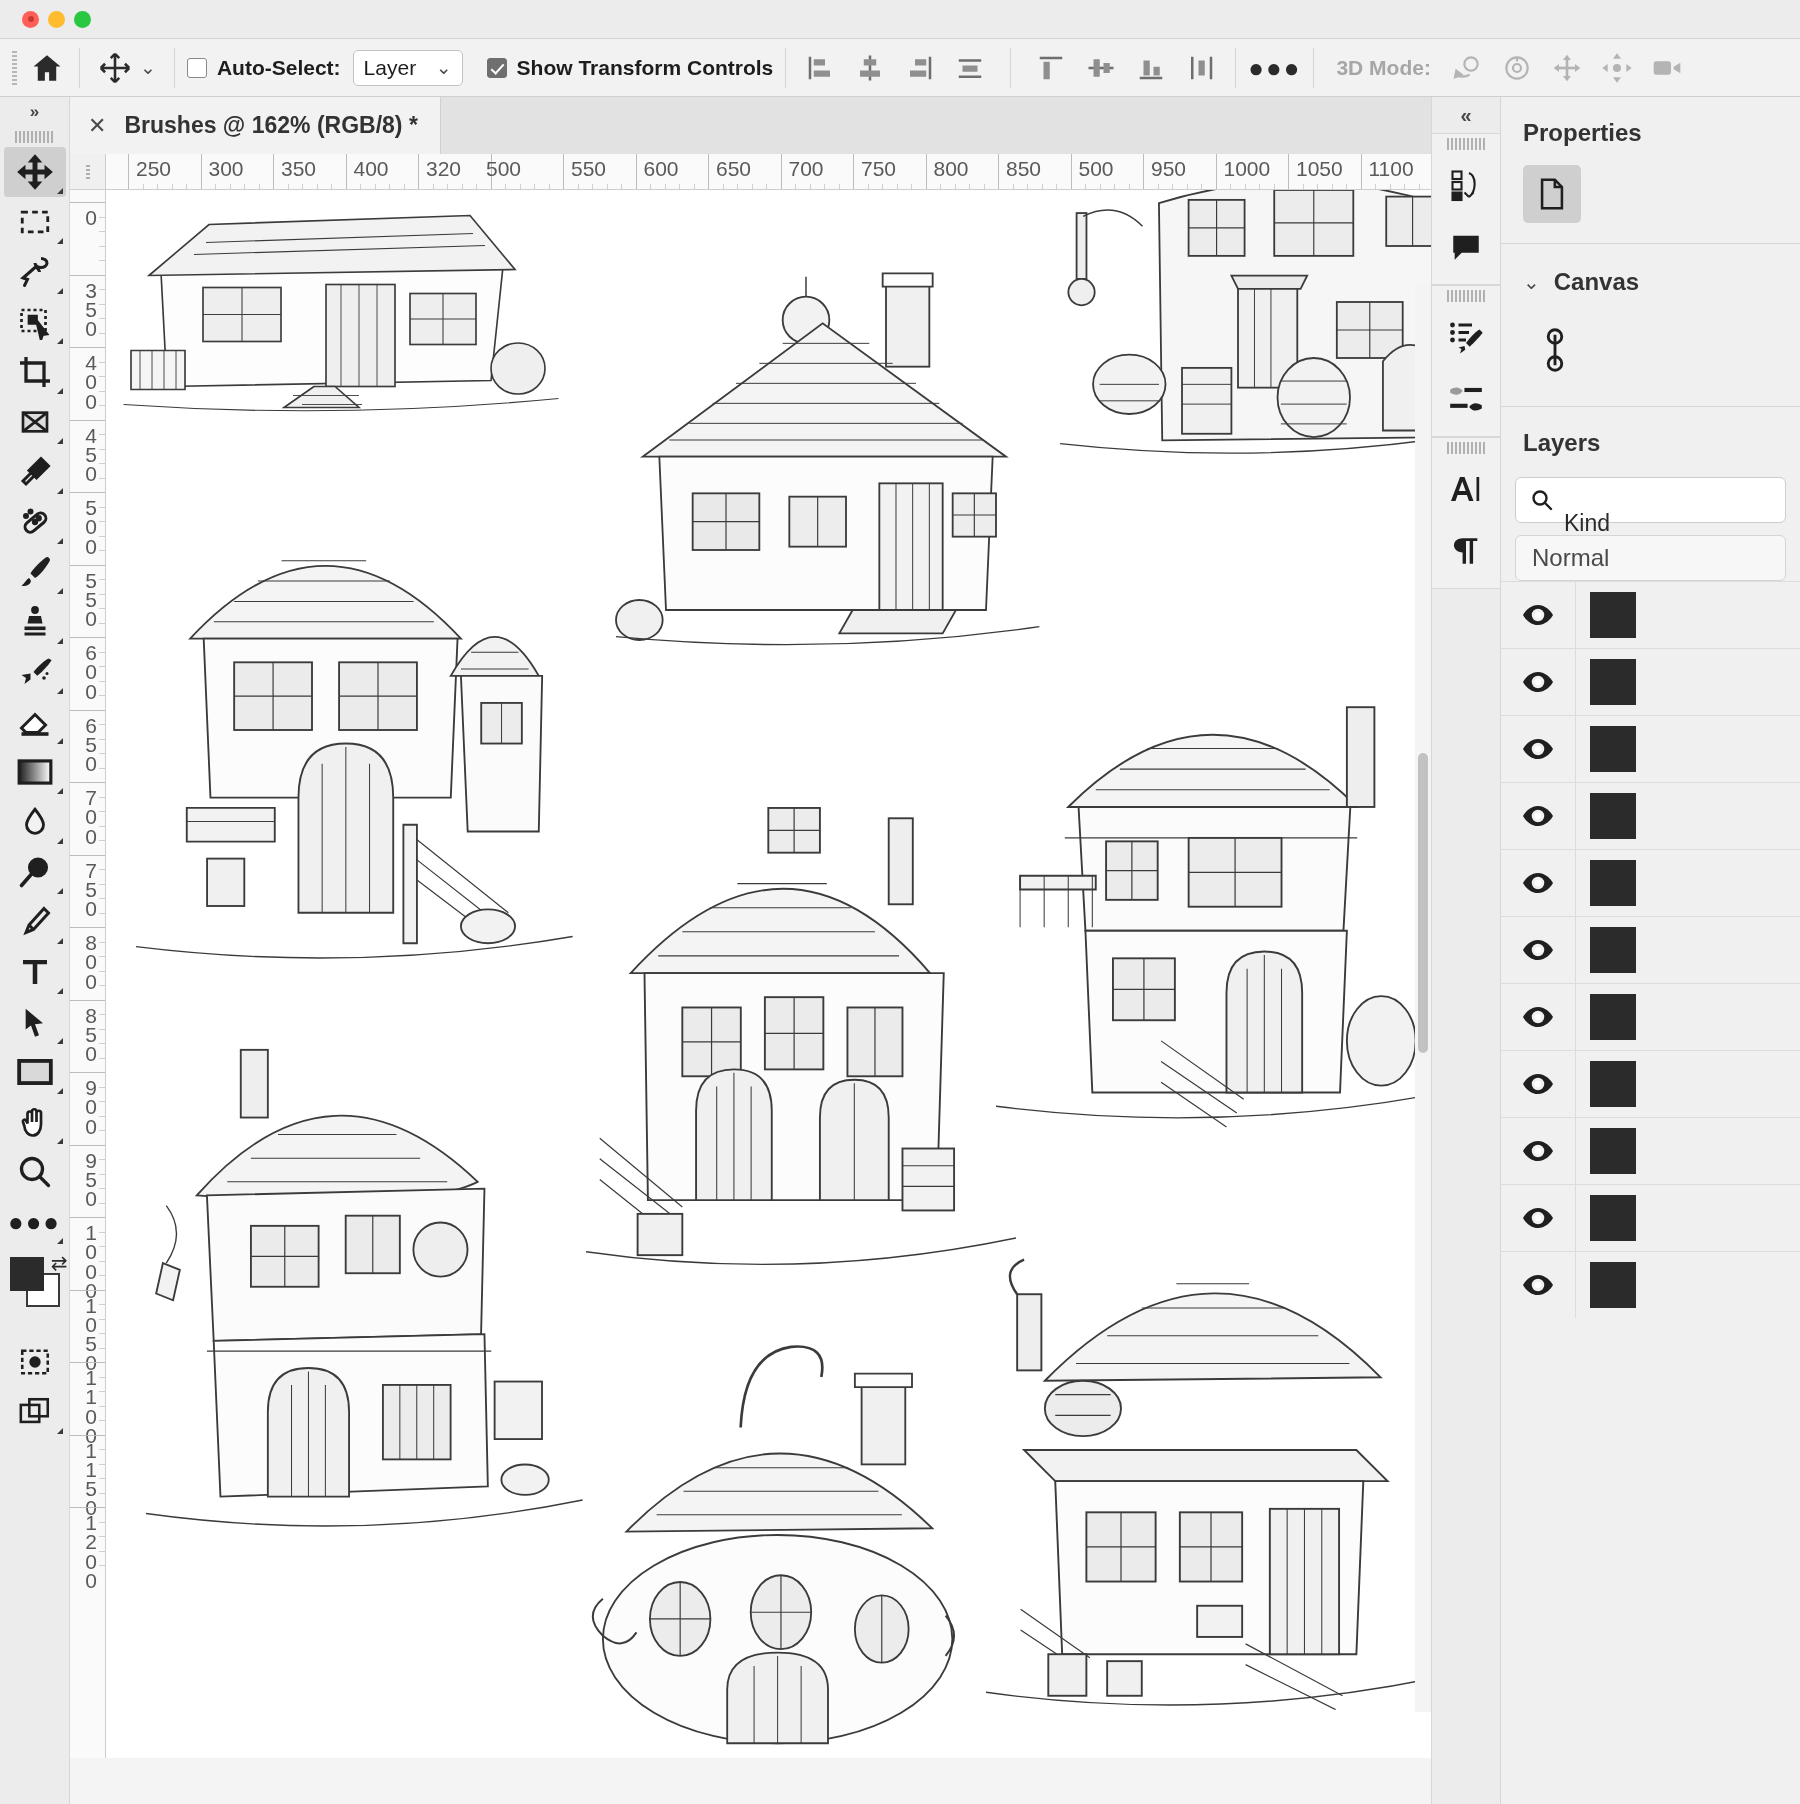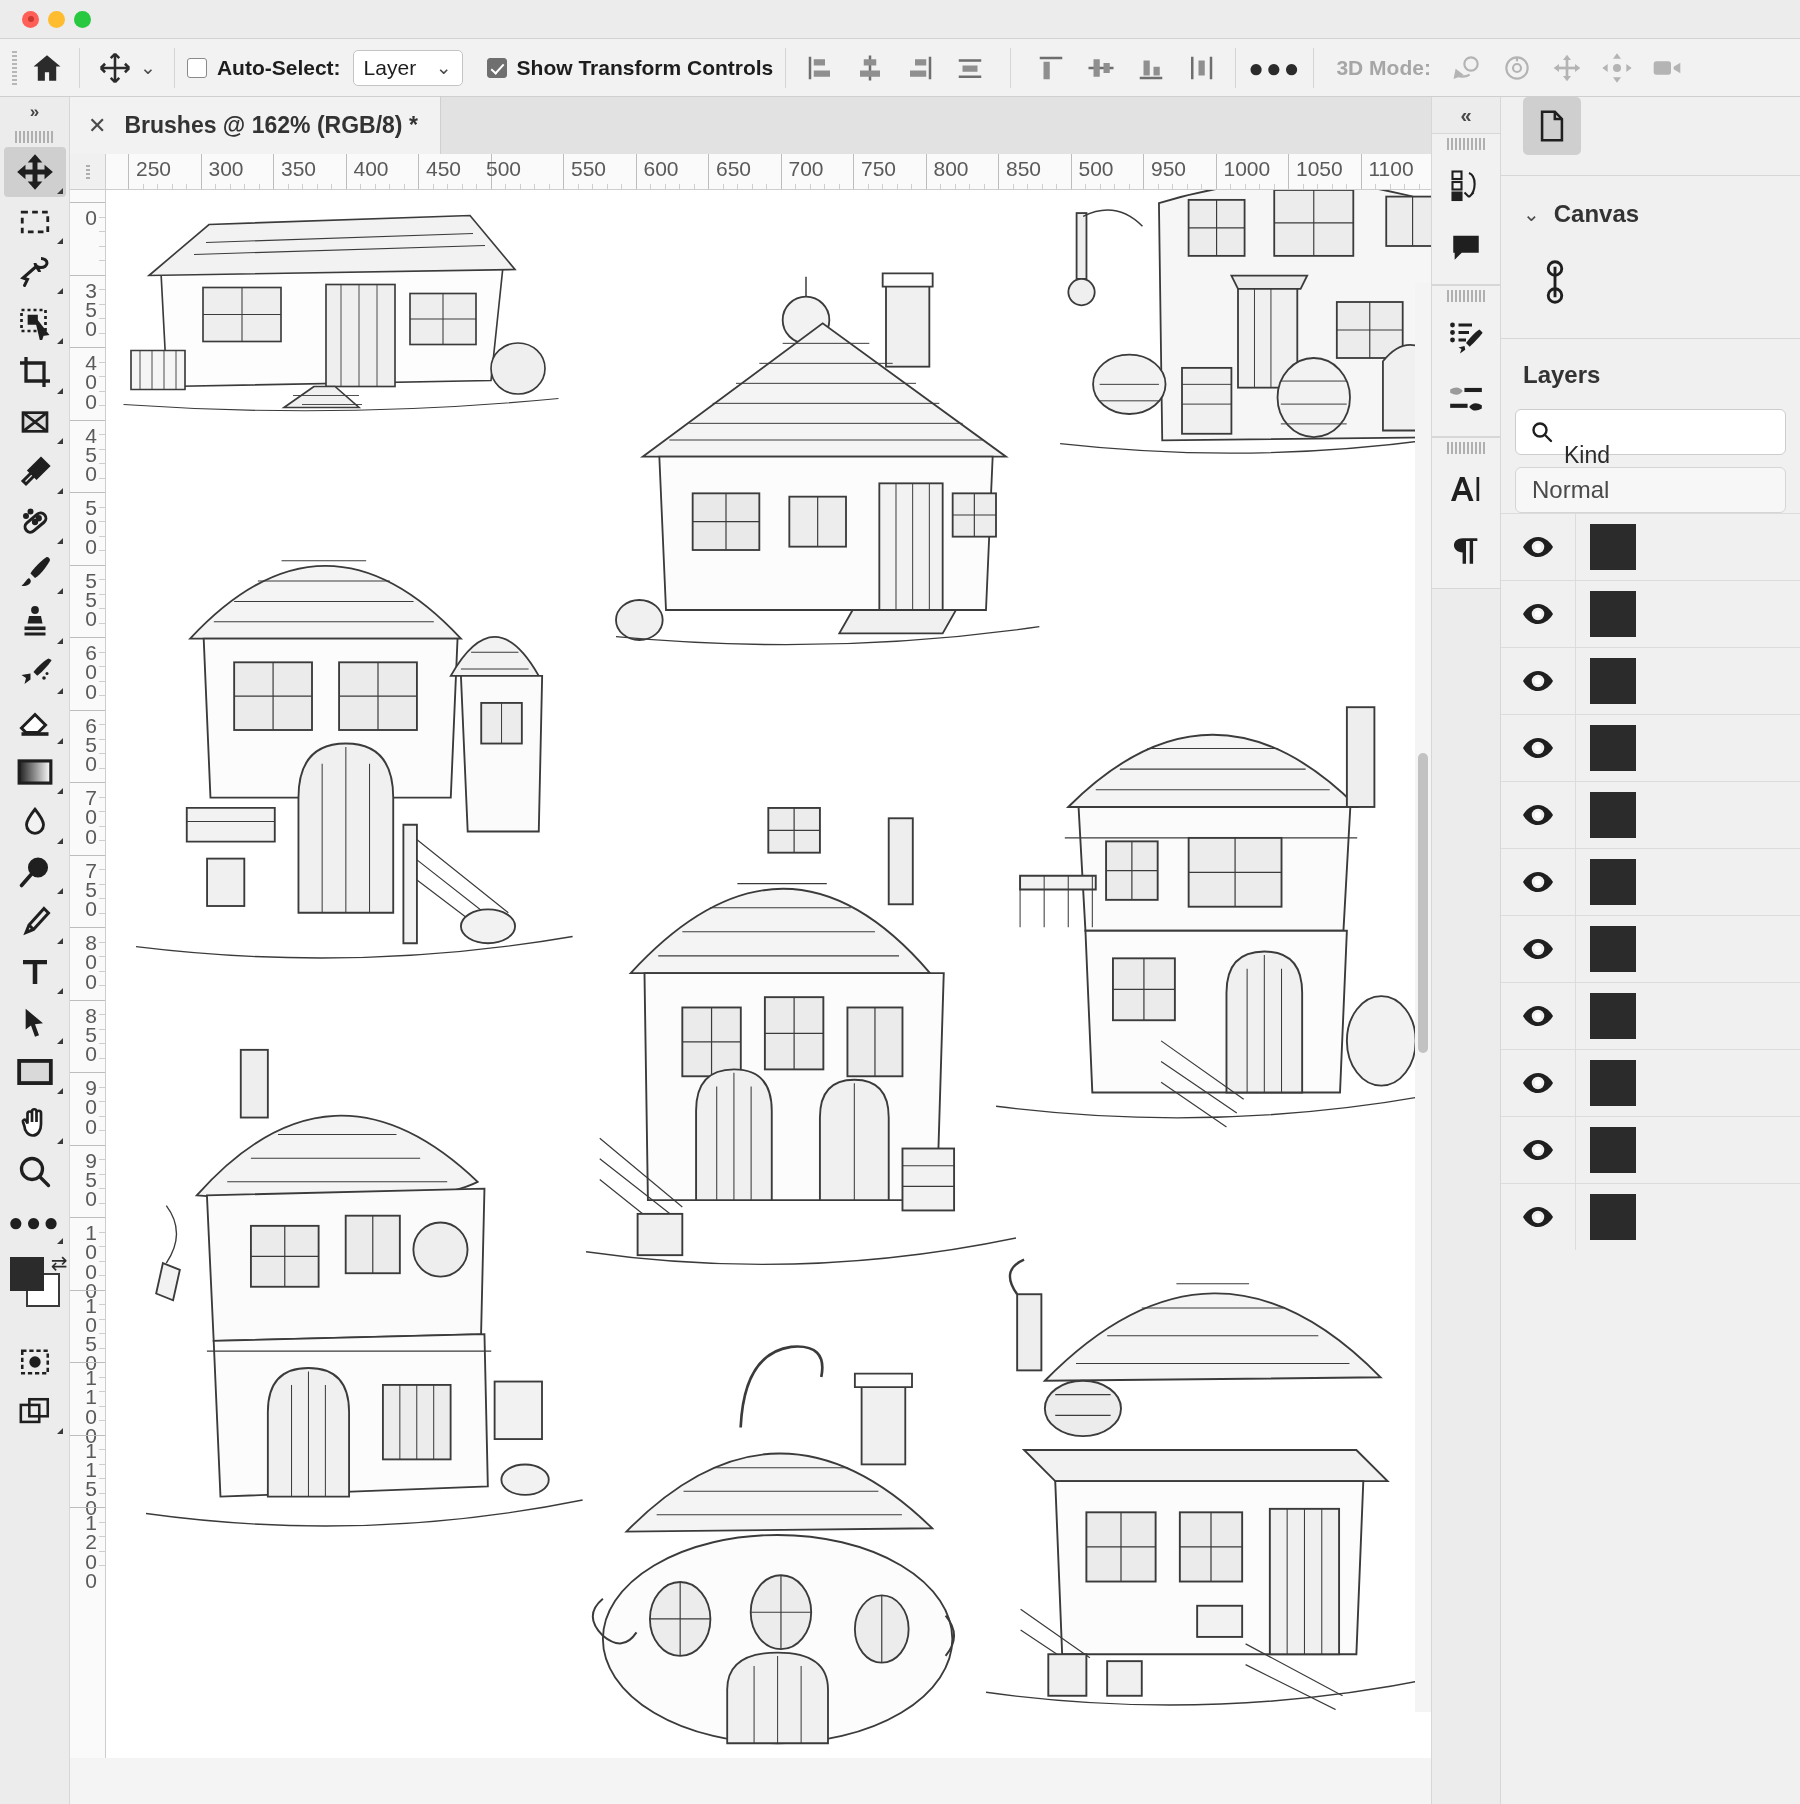--- a/index.html
+++ b/index.html
@@ -578,21 +578,21 @@
           <div class="hsub" style="left: 196px;"></div>
           <div class="hsub" style="left: 210.5px;"></div>
           <div class="hsub" style="left: 225px;"></div>
           <div class="htick" style="left: 239.5px;"></div>
           <div class="hnum" style="left: 247.5px;">400</div>
           <div class="hsub" style="left: 254px;"></div>
           <div class="hsub" style="left: 268.5px;"></div>
           <div class="hsub" style="left: 283px;"></div>
           <div class="hsub" style="left: 297.5px;"></div>
           <div class="htick" style="left: 312px;"></div>
-          <div class="hnum" style="left: 320px;">450</div>
+          <div class="hnum" style="left: 320px;">320</div>
           <div class="hsub" style="left: 326.5px;"></div>
           <div class="hsub" style="left: 341px;"></div>
           <div class="hsub" style="left: 355.5px;"></div>
           <div class="hsub" style="left: 370px;"></div>
           <div class="htick" style="left: 384.5px;"></div>
           <div class="hnum" style="left: 380px;">500</div>
           <div class="hsub" style="left: 399px;"></div>
           <div class="hsub" style="left: 413.5px;"></div>
           <div class="hsub" style="left: 428px;"></div>
           <div class="hsub" style="left: 442.5px;"></div>
@@ -1079,20 +1079,21 @@
       </div>
       <div class="ricon">
         <svg width="34" height="36" viewBox="0 0 24 24" fill="#1f1f1f">
             <path d="M20 3v2h-3v16h-2.4V5H12v16H9.6V13C6 13 3.5 10.8 3.5 8S6 3 9.6 3z"></path>
           </svg>
       </div>
     </div>
   </div>
 
   <div class="panels">
+    <div class="panel-head">Properties</div>
     <div class="prop-body">
       <div class="doc-btn">
         <svg width="34" height="36" viewBox="0 0 24 24" fill="none" stroke="#1f1f1f" stroke-width="1.8">
             <path d="M5 2h9l5 5v15H5z"></path>
             <path d="M14 2v5h5"></path>
           </svg>
       </div>
     </div>
     <div class="sect-row">
       <span class="caret">⌄</span>

